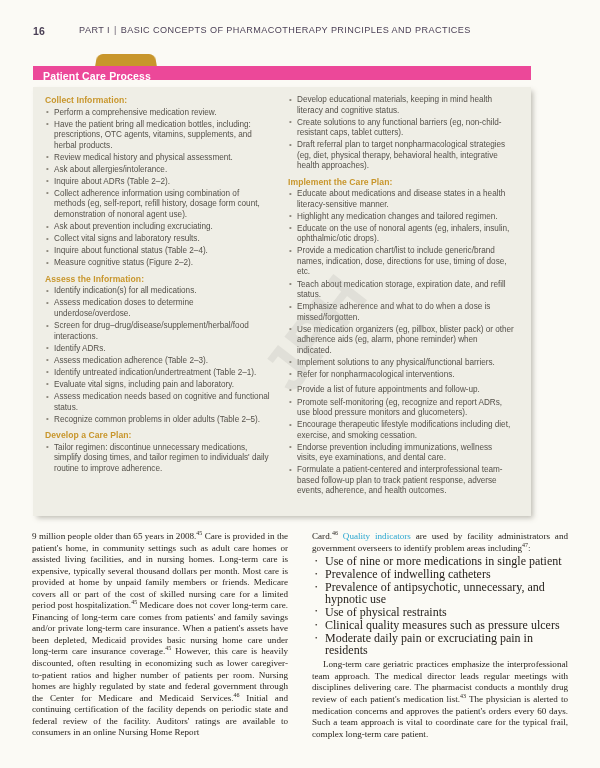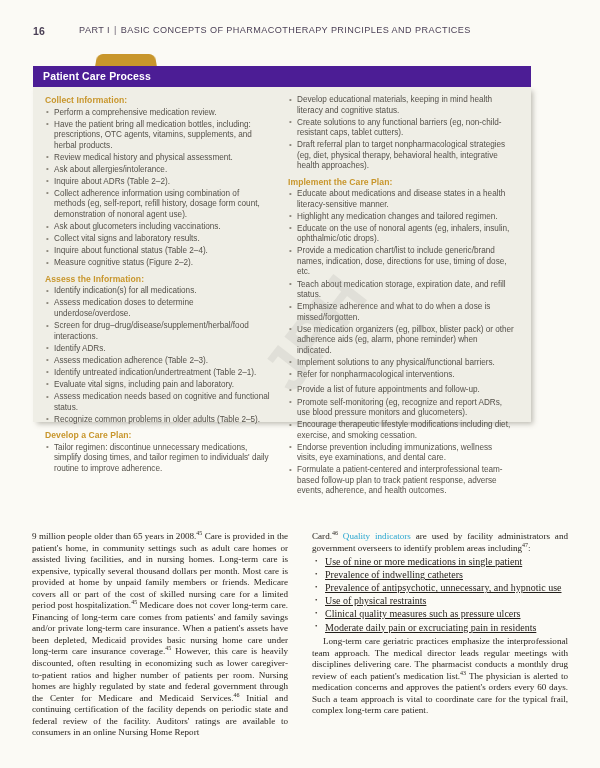--- a/index.html
+++ b/index.html
@@ -71,40 +71,40 @@
     background: #c8962c;
     border-radius: 6px 6px 0 0;
     transform: perspective(22px) rotateX(7deg);
     transform-origin: bottom center;
   }
   .box-header {
     position: absolute;
     left: 0;
     top: 0;
     width: 100%;
-    height: 21px;
-    background: #4c1d95;
+    height: 14px;
+    background: #ec4899;
     box-sizing: border-box;
   }
   .box-header-title {
     position: absolute;
     left: 10px;
     top: 4px;
     font-family: "Liberation Sans", sans-serif;
     font-weight: bold;
     font-size: 10.5px;
     color: #ffffff;
     letter-spacing: 0.15px;
   }
   .box-body {
     position: absolute;
     left: 0;
     top: 21px;
     width: 100%;
-    height: 335px;
+    height: 429px;
     background: #efeee6;
     box-sizing: border-box;
     box-shadow: 3px 3px 5px -1px rgba(120,118,105,0.45);
   }
   .box-cols {
     position: absolute;
     left: 0;
     top: 0;
     width: 100%;
     height: 100%;
@@ -200,26 +200,25 @@
     color: #2ba6cf;
   }
   ul.serif-bullets {
     list-style: none;
     margin: 2px 0 3px 0;
     padding: 0;
   }
   ul.serif-bullets li {
     position: relative;
     font-family: "Liberation Serif", serif;
-    font-size: 10px;
+    font-size: 12px;
     line-height: 11.6px;
     color: #221d18;
     padding-left: 13px;
     margin-bottom: 1.5px;
-    text-decoration: underline;
   }
   ul.serif-bullets li:before {
     content: "•";
     position: absolute;
     left: 3px;
     top: -0.5px;
     color: #3a332c;
     font-size: 7px;
   }
 </style>
@@ -244,21 +243,21 @@
       <div class="box-cols">
         <div class="box-col" id="box-col-left">
             <div class="sec-head">Collect Information:</div>
             <ul class="bullets">
               <li>Perform a comprehensive medication review.</li>
               <li>Have the patient bring all medication bottles, including: prescriptions, OTC agents, vitamins, supplements, and herbal products.</li>
               <li>Review medical history and physical assessment.</li>
               <li>Ask about allergies/intolerance.</li>
               <li>Inquire about ADRs (Table 2–2).</li>
               <li>Collect adherence information using combination of methods (eg, self-report, refill history, dosage form count, demonstration of nonoral agent use).</li>
-              <li>Ask about glucometers including vaccinations.</li>
+              <li>Ask about prevention including excruciating.</li>
               <li>Collect vital signs and laboratory results.</li>
               <li>Inquire about functional status (Table 2–4).</li>
               <li>Measure cognitive status (Figure 2–2).</li>
             </ul>
             <div class="sec-head">Assess the Information:</div>
             <ul class="bullets">
               <li>Identify indication(s) for all medications.</li>
               <li>Assess medication doses to determine underdose/overdose.</li>
               <li>Screen for drug–drug/disease/supplement/herbal/food interactions.</li>
               <li>Identify ADRs.</li>

